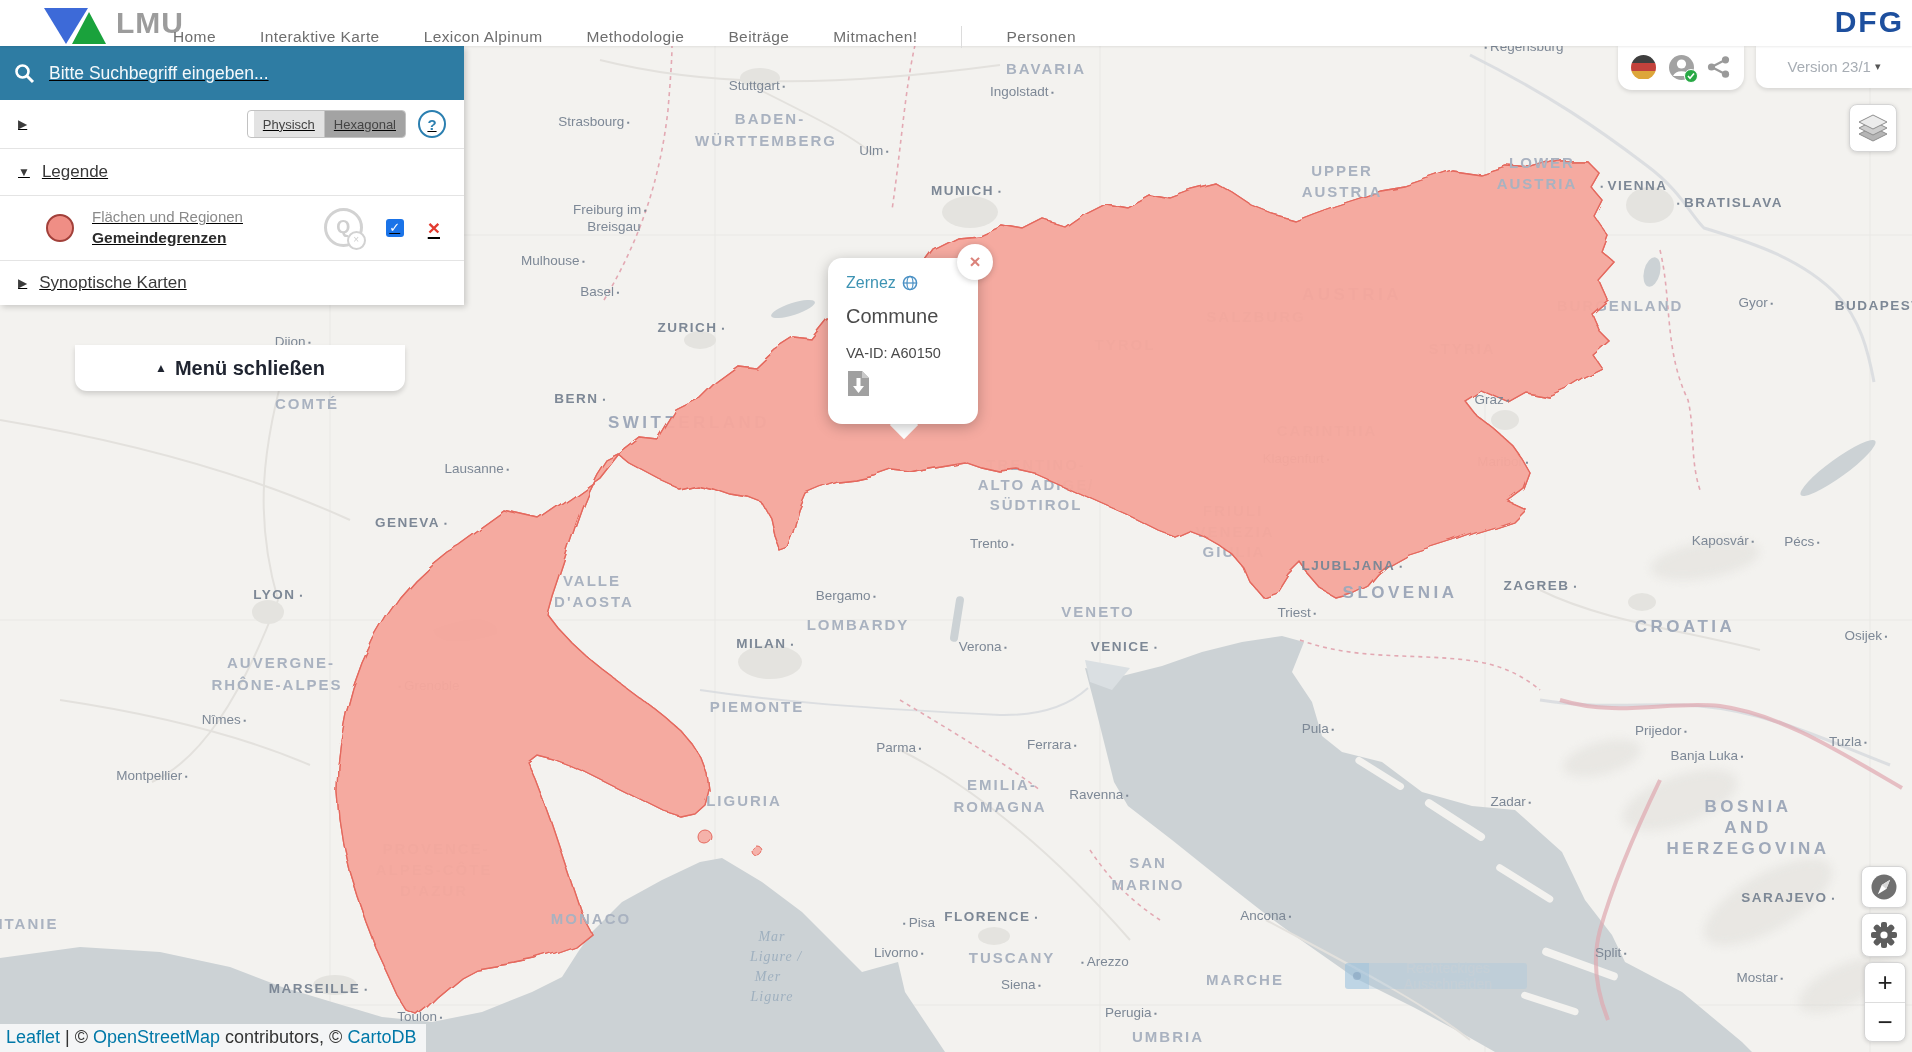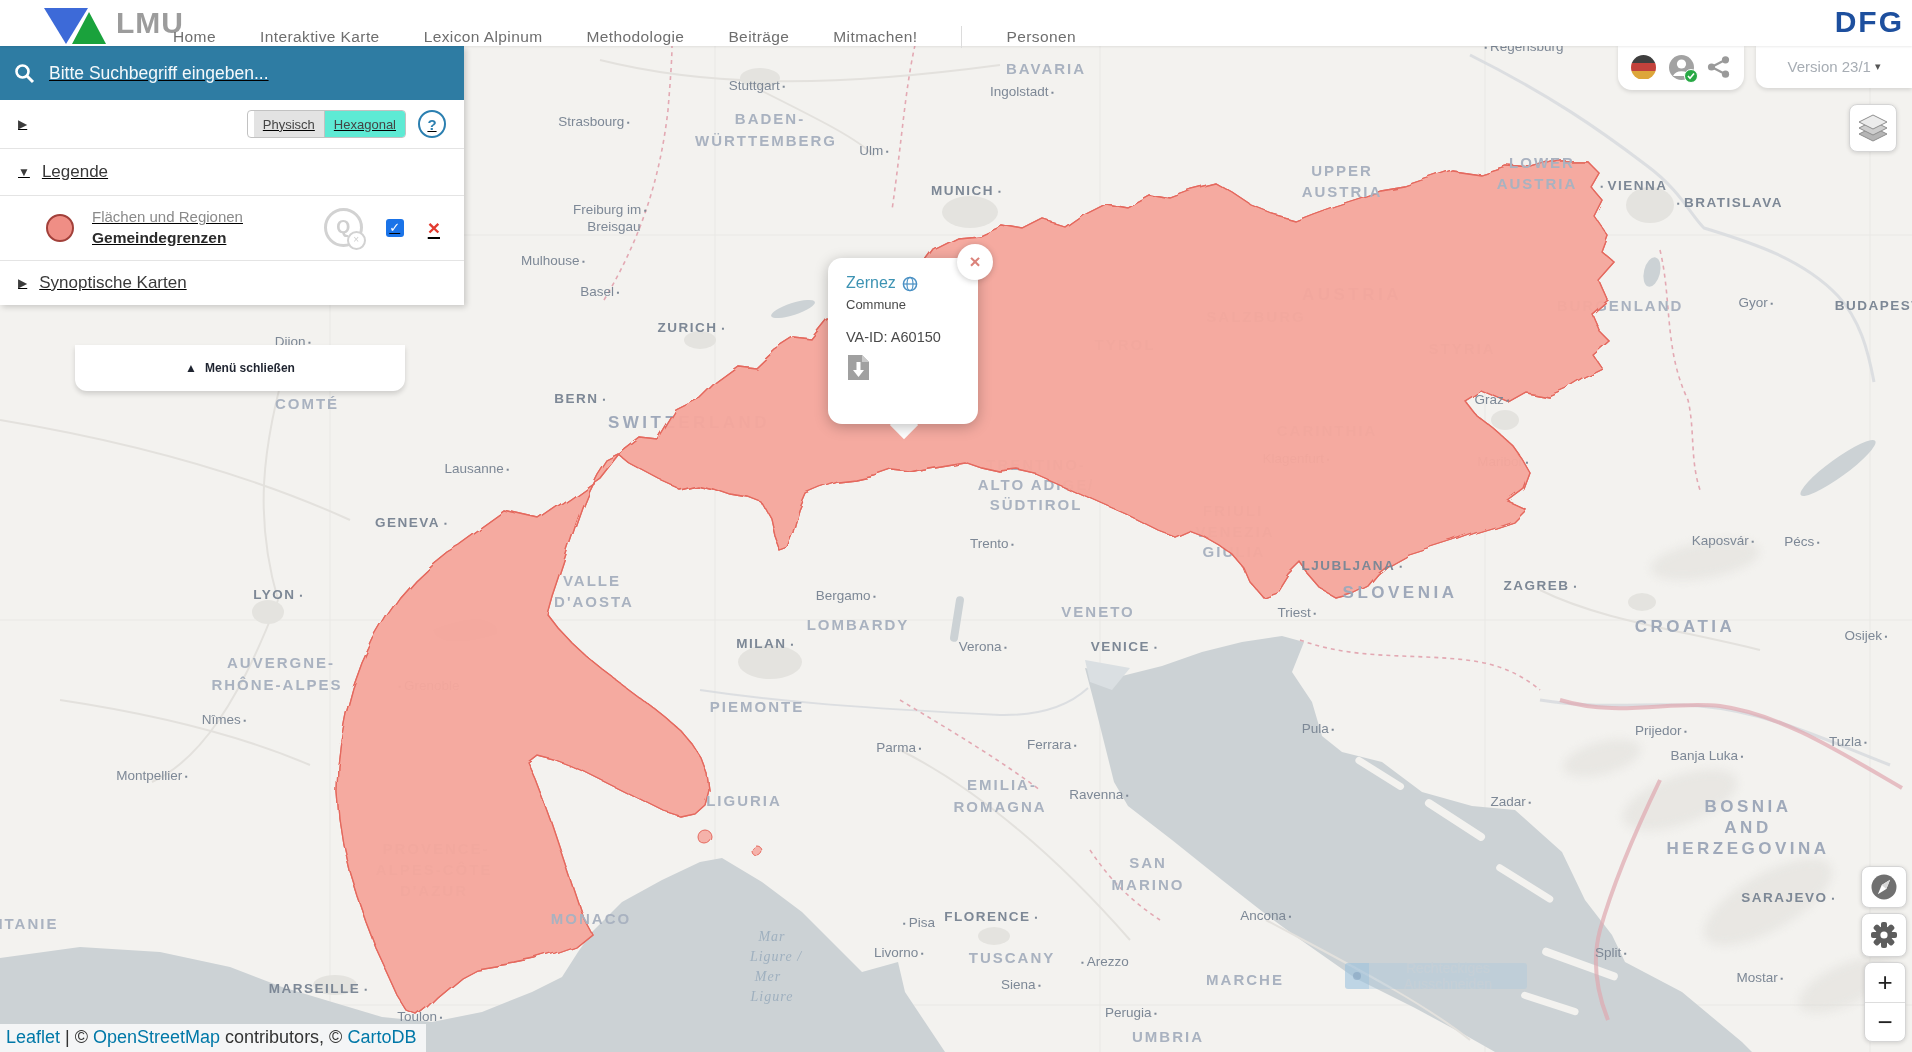--- a/index.html
+++ b/index.html
@@ -27,21 +27,21 @@
   #sidebar{position:absolute;left:0;top:46px;width:464px;z-index:40;box-shadow:2px 2px 6px rgba(0,0,0,.18);text-decoration:underline;}
   #searchbar{height:54px;background:#2e7ca3;display:flex;align-items:center;padding:0 14px;}
   #searchbar input{flex:1;background:transparent;border:none;outline:none;color:#fff;font-size:17.5px;
                    font-family:"Liberation Sans","DejaVu Sans",sans-serif;margin-left:12px;}
   #searchbar input::placeholder{color:rgba(255,255,255,.95);}
   .srow{background:#fff;border-bottom:1px solid #e4e4e4;display:flex;align-items:center;padding:0 18px;}
   .tri{font-size:12px;color:#3c3c3c;margin-right:12px;}
   .stitle{font-size:17px;color:#3a3a3a;}
   #row-karto{height:48px;}
   #toggle{margin-left:auto;display:flex;border:1px solid #c2c2c2;border-radius:4px;overflow:hidden;height:26px;}
-  #toggle .tbtn{font-size:13px;color:#444;padding:0 9px;display:flex;align-items:center;background:#5eead4;cursor:pointer;}
+  #toggle .tbtn{font-size:13px;color:#444;padding:0 9px;display:flex;align-items:center;background:#a3a3a3;cursor:pointer;}
   #toggle .tbtn.active{background:#e3e3e3;border-right:1px solid #c2c2c2;margin-left:6px;}
   #helpicon{margin-left:12px;width:24px;height:24px;border:2px solid #2b7fb0;border-radius:50%;color:#2b7fb0;
             font-weight:bold;font-size:15px;display:flex;align-items:center;justify-content:center;}
   #row-legende{height:46px;}
   #row-item{height:64px;}
   .legdot{width:24px;height:24px;border-radius:50%;background:#ef8e85;border:2.5px solid #a2403a;margin-left:28px;margin-right:18px;flex:none;}
   .legtexts{line-height:1.35;}
   .legcat{font-size:15px;color:#8a8a8a;text-align:center;}
   .legname{font-size:15.5px;color:#2b2b2b;font-weight:bold;}
   #qzoom{margin-left:auto;position:relative;width:40px;height:40px;flex:none;}
@@ -49,21 +49,21 @@
              color:#cfcfcf;font-weight:bold;font-size:18px;display:flex;align-items:center;justify-content:center;}
   #qzoom .qb{position:absolute;right:-2px;bottom:-2px;width:15px;height:15px;background:#fff;border:2px solid #d2d2d2;
              border-radius:50%;color:#cfcfcf;font-size:10px;line-height:13px;text-align:center;}
   #legcheck{width:18px;height:18px;background:#1a73e8;border-radius:3px;color:#fff;font-size:13px;line-height:18px;
             text-align:center;margin:0 24px 0 22px;flex:none;}
   #legx{color:#e23b30;font-size:21px;font-weight:bold;flex:none;margin-right:6px;}
   #row-synopt{height:44px;}
   #closebar{position:absolute;left:75px;top:345px;width:330px;height:46px;background:#fff;z-index:39;
             border-radius:0 0 12px 12px;display:flex;align-items:center;justify-content:center;
             box-shadow:0 3px 5px rgba(0,0,0,.15);}
-  #closebar .lbl{font-size:12px;font-weight:bold;color:#1f2430;}
+  #closebar .lbl{font-size:20px;font-weight:bold;color:#1f2430;}
   #closebar .caret{font-size:12px;color:#1f2430;margin-right:8px;font-weight:bold;}
   
   #verpill{position:absolute;left:1756px;top:44px;width:156px;height:44px;background:#fff;z-index:30;
            border-radius:0 0 0 12px;display:flex;align-items:center;justify-content:center;box-shadow:0 2px 4px rgba(0,0,0,.12);}
   #verpill .vtext{font-size:15px;color:#a7adb4;}
   #verpill .vcaret{font-size:11px;color:#555;margin-left:4px;}
   #iconpill{position:absolute;left:1618px;top:44px;width:126px;height:46px;background:#fff;z-index:30;
             border-radius:0 0 14px 14px;display:flex;align-items:center;justify-content:center;gap:12px;
             box-shadow:0 2px 4px rgba(0,0,0,.12);}
   #flagicon{width:25px;height:25px;border-radius:50%;overflow:hidden;display:flex;flex-direction:column;flex:none;}
@@ -76,22 +76,22 @@
   #btn-layers{left:1849px;top:104px;width:46px;height:46px;}
   #btn-compass{left:1861px;top:866px;width:44px;height:40px;}
   #btn-gear{left:1861px;top:913px;width:44px;height:42px;}
   #zoomctl{position:absolute;left:1864px;top:962px;width:40px;height:78px;background:#fff;border:1px solid #d5d5d5;
            border-radius:8px;z-index:30;box-shadow:0 1px 4px rgba(0,0,0,.15);overflow:hidden;}
   #zoomctl .zb{height:39px;display:flex;align-items:center;justify-content:center;font-size:26px;color:#222;cursor:pointer;}
   #zoomctl .zb:first-child{border-bottom:1px solid #ddd;}
   
   #popup{position:absolute;left:828px;top:258px;width:150px;height:166px;background:#fff;border-radius:14px;
          z-index:25;box-shadow:0 3px 14px rgba(0,0,0,.25);padding:16px 18px;box-sizing:border-box;}
-  #popup .ptitle{font-size:16px;color:#3d93b3;display:flex;align-items:flex-end;gap:6px;}
-  #popup .ptype{font-size:13px;color:#4a4a4a;margin-top:5px;}
+  #popup .ptitle{font-size:16px;color:#3d93b3;display:flex;align-items:center;gap:6px;}
+  #popup .ptype{font-size:20px;color:#4a4a4a;margin-top:13px;}
   #popup .pid{font-size:14.5px;color:#4a4a4a;margin-top:17px;}
   #popup .pdl{margin-top:8px;}
   #ptail{position:absolute;left:894px;top:415px;width:20px;height:20px;background:#fff;transform:rotate(45deg);z-index:24;}
   #pclose{position:absolute;left:957px;top:244px;width:36px;height:36px;border-radius:50%;background:#fff;z-index:26;
           box-shadow:0 1px 6px rgba(0,0,0,.22);color:#db837b;font-size:19px;font-weight:bold;
           display:flex;align-items:center;justify-content:center;}
   
   #ghostbtn{position:absolute;left:1345px;top:963px;width:182px;height:26px;background:rgba(165,198,224,.32);
             border-radius:3px;z-index:20;display:flex;align-items:center;}
   #ghostbtn .gicon{width:24px;height:26px;background:rgba(150,190,220,.4);border-radius:3px 0 0 3px;

